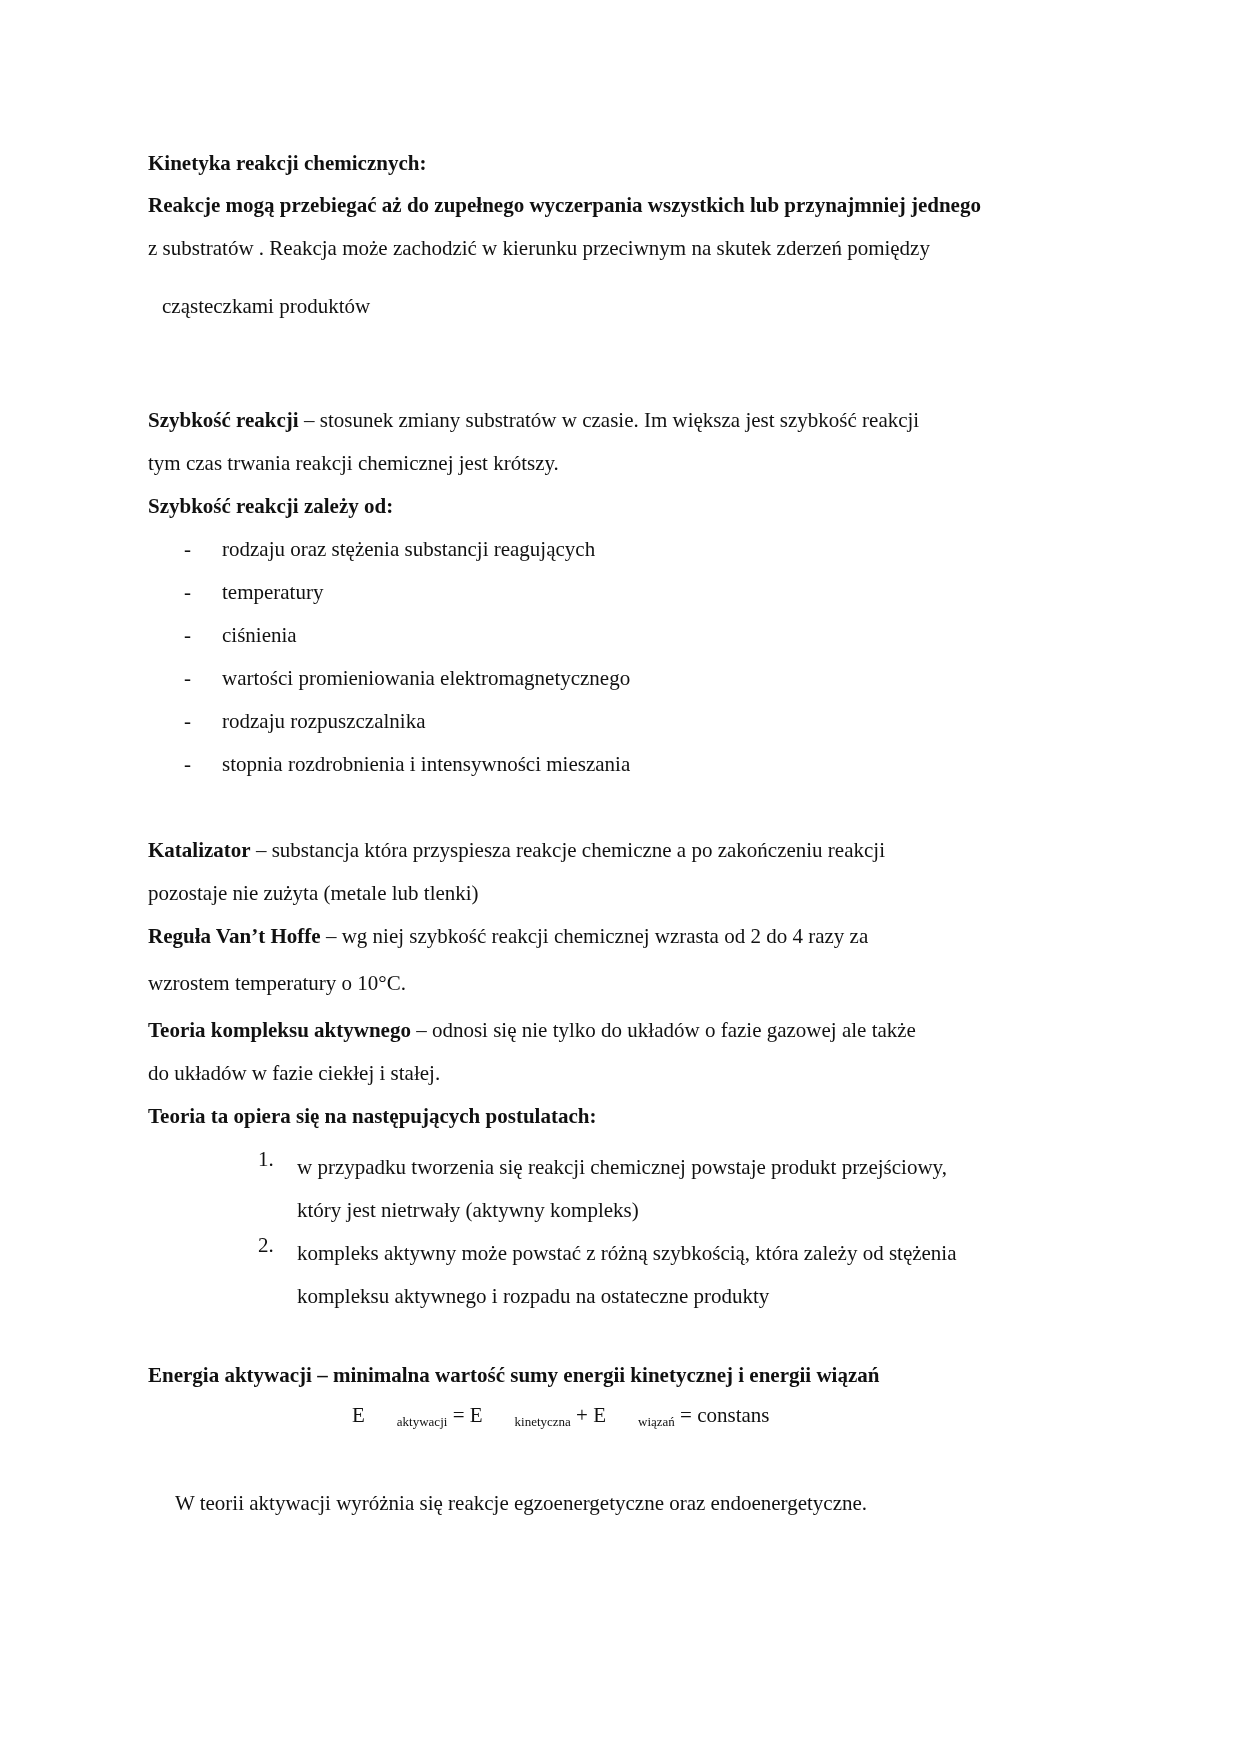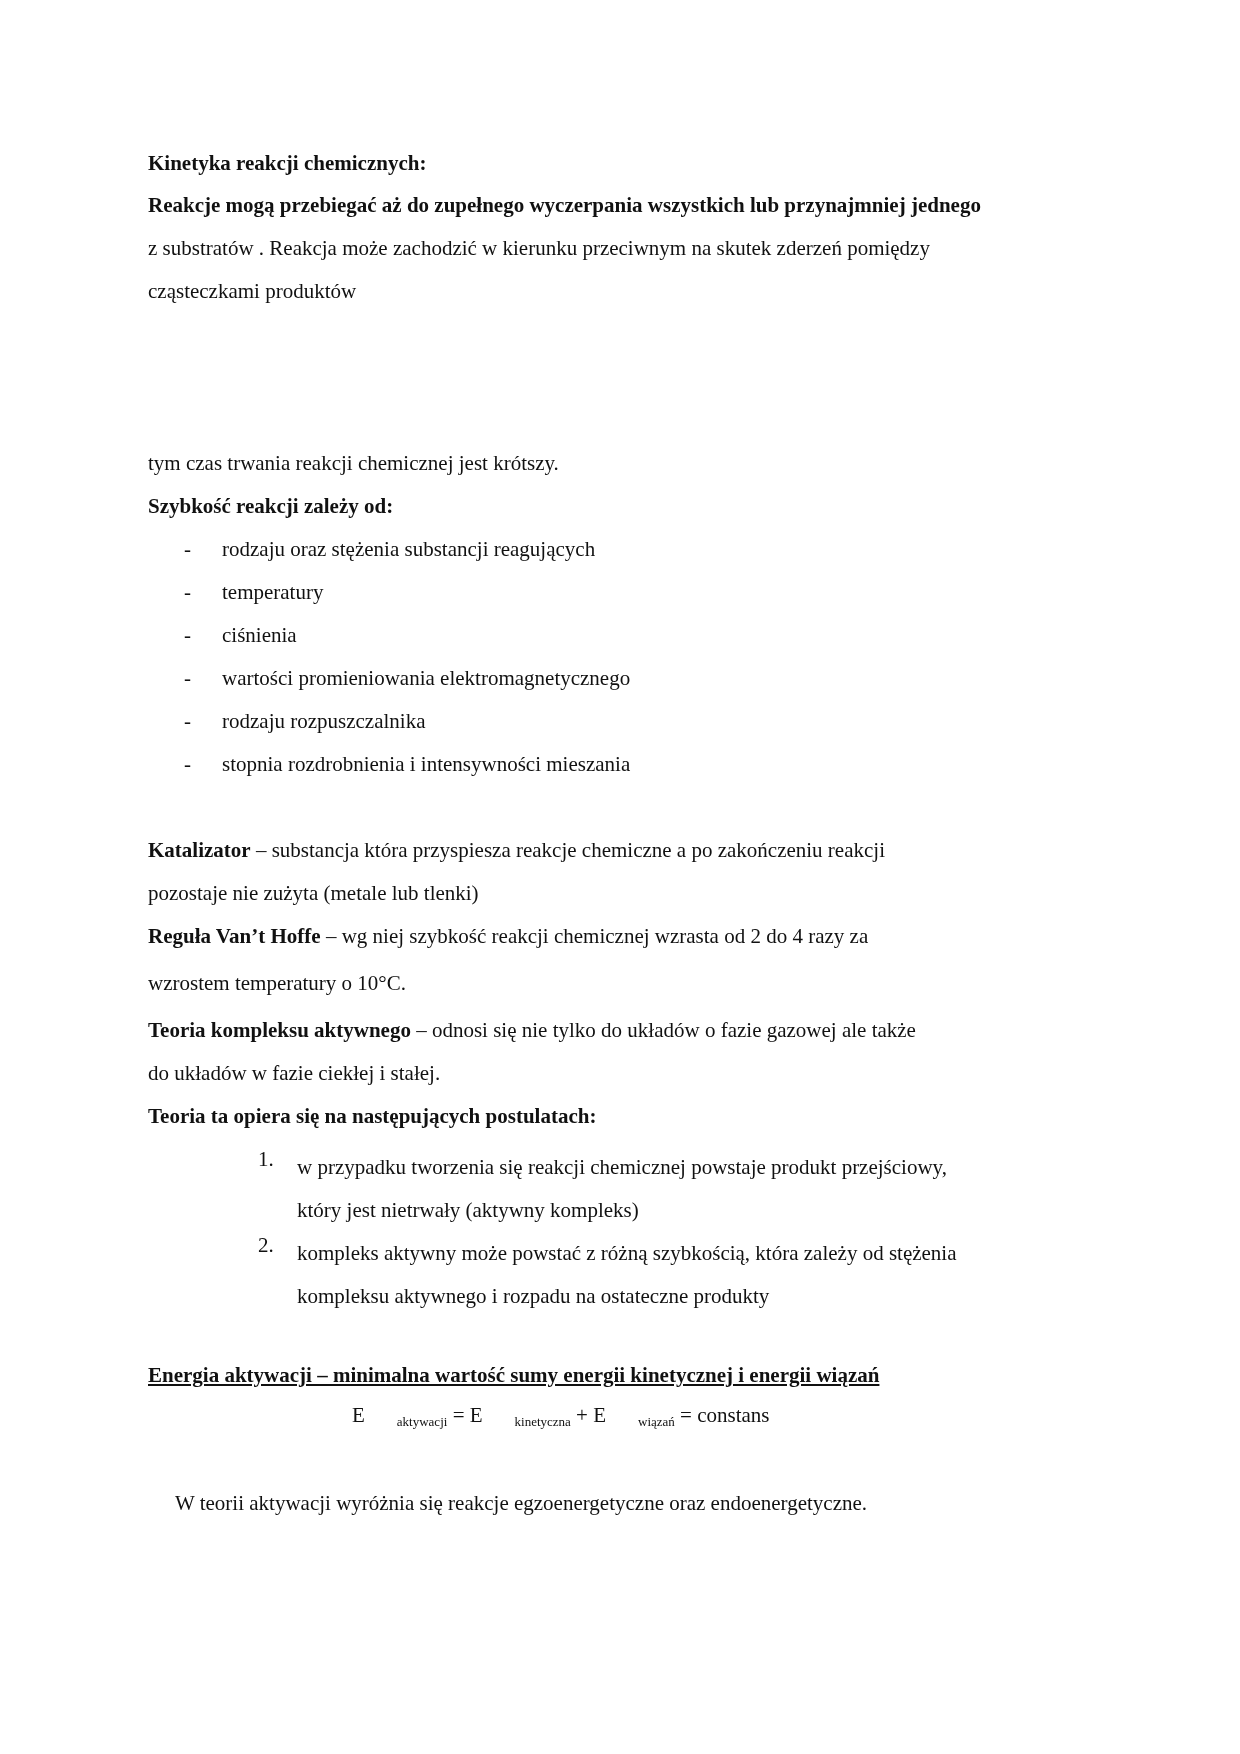--- a/index.html
+++ b/index.html
@@ -20,22 +20,25 @@
     sub.s { font-size: 13px; vertical-align: -4px; margin-left: 32px; }
   </style>
 </head>
 <body>
 
 <div class="page">
 
   <div class="line b" style="top:153px;">Kinetyka reakcji chemicznych:</div>
   <div class="line" style="top:195px;font-weight:bold;">Reakcje mogą przebiegać aż do zupełnego wyczerpania wszystkich lub przynajmniej jednego</div>
   <div class="line" style="top:238px;">z substratów . Reakcja może zachodzić w kierunku przeciwnym na skutek zderzeń pomiędzy</div>
-  <div class="line" style="top:281px;">cząsteczkami produktów</div>
+  <div class="line" style="top:296px;margin-left:14px;">cząsteczkami produktów</div>
 
+  <div class="line" style="top:410px;">
+    <span class="b">Szybkość reakcji</span><span> – stosunek zmiany substratów w czasie. Im większa jest szybkość reakcji</span>
+  </div>
   <div class="line" style="top:453px;">tym czas trwania reakcji chemicznej jest krótszy.</div>
 
   <div class="line b" style="top:496px;">Szybkość reakcji zależy od:</div>
 
   <div>
     <div class="bullet" style="top:539px; left:0; width:1240px;">
       <span class="dash">-</span>
       <span class="btext">rodzaju oraz stężenia substancji reagujących</span>
     </div>
     <div class="bullet" style="top:582px; left:0; width:1240px;">
@@ -87,21 +90,21 @@
     </div>
     <div class="bullet" style="top:1235px; left:0; width:1240px;">
       <span class="num">2.</span>
       <span class="ntext">kompleks aktywny może powstać z różną szybkością, która zależy od stężenia</span>
     </div>
     <div class="bullet" style="top:1278px; left:0; width:1240px;">
       <span class="ntext">kompleksu aktywnego i rozpadu na ostateczne produkty</span>
     </div>
   </div>
 
-  <div class="line b" style="top:1365px;text-decoration:underline;">Energia aktywacji – minimalna wartość sumy energii kinetycznej i energii wiązań</div>
+  <div class="line b" style="top:1365px;">Energia aktywacji – minimalna wartość sumy energii kinetycznej i energii wiązań</div>
 
   <div class="line" style="top:1405px; left:352px;">
     <span>E</span><sub class="s">aktywacji</sub><span> = E</span><sub class="s">kinetyczna</sub><span> + E</span><sub class="s">wiązań</sub><span> = constans</span>
   </div>
 
   <div class="line" style="top:1493px;margin-left:27px;">W teorii aktywacji wyróżnia się reakcje egzoenergetyczne oraz endoenergetyczne.</div>
 
 </div>
 
 </body></html>

